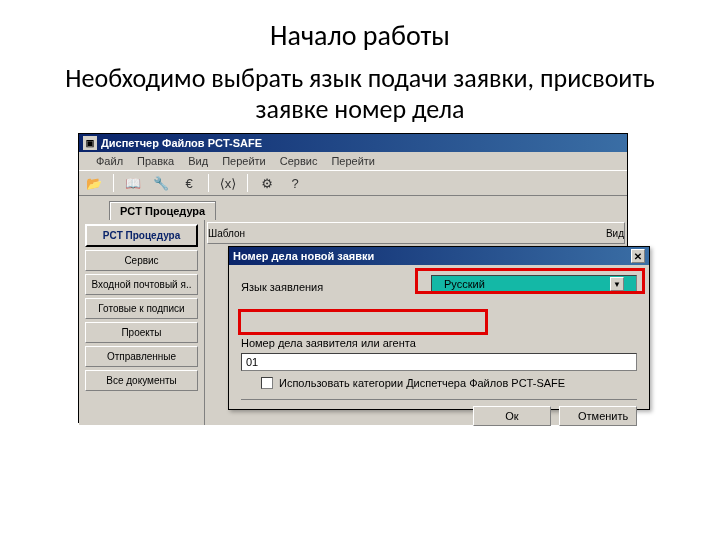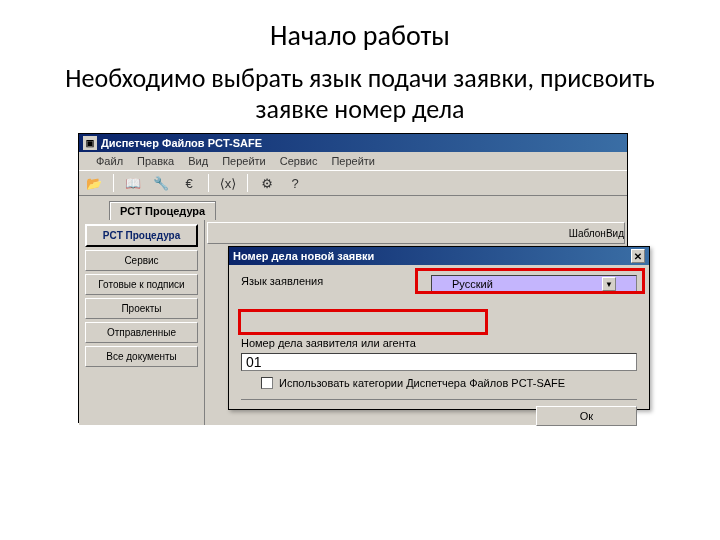--- a/index.html
+++ b/index.html
@@ -15,35 +15,35 @@
   .toolbar { background: #d4d0c8; height: 26px; border-top: 1px solid #fff; border-bottom: 1px solid #808080; display: flex; align-items: center; padding: 0 6px; gap: 10px; }
   .tool-btn { width: 18px; height: 18px; display: flex; align-items: center; justify-content: center; font-size: 13px; color: #333; }
   .tool-sep { width: 1px; height: 18px; background: #808080; border-right: 1px solid #fff; }
   .tab-row { background: #d4d0c8; height: 24px; display: flex; align-items: flex-end; padding-left: 30px; }
   .tab-active { background: #d4d0c8; border: 1px solid #808080; border-bottom: none; padding: 3px 10px; font-size: 11px; font-weight: bold; box-shadow: inset 1px 1px 0 #fff; }
   .content-row { display: flex; height: 205px; }
   .sidebar { width: 125px; background: #d4d0c8; padding: 4px 6px; display: flex; flex-direction: column; gap: 3px; }
   .side-btn { background: #d4d0c8; border: 1px solid #808080; border-top-color: #fff; border-left-color: #fff; font-size: 10px; padding: 4px 4px; text-align: center; white-space: nowrap; overflow: hidden; }
   .side-btn.active { border: 2px solid #000; border-top-color: #fff; border-left-color: #fff; font-weight: bold; color: #0a246a; }
   .main-panel { flex: 1; background: #d4d0c8; border-left: 1px solid #808080; padding: 2px; }
-  .panel-top { height: 22px; border: 1px solid #808080; border-top-color: #fff; border-left-color: #fff; display: flex; align-items: center; justify-content: flex-end; font-size: 10px; background: #d4d0c8; }
+  .panel-top { height: 22px; border: 1px solid #808080; border-top-color: #fff; border-left-color: #fff; display: flex; align-items: center; justify-content: space-between; font-size: 10px; background: #d4d0c8; }
 
   .dialog { position: absolute; top: 113px; left: 150px; width: 422px; height: 164px; background: #d4d0c8; border: 1px solid #000; box-shadow: 2px 2px 4px rgba(0,0,0,0.3); }
   .dlg-titlebar { background: linear-gradient(to right, #0a246a, #3a6ea5); color: #fff; height: 18px; display: flex; align-items: center; padding: 2px 4px; font-size: 11px; font-weight: bold; justify-content: space-between; }
   .dlg-close { background: #d4d0c8; color: #000; width: 14px; height: 14px; display: flex; align-items: center; justify-content: center; font-size: 10px; border: 1px solid #808080; border-top-color: #fff; border-left-color: #fff; }
   .dlg-body { padding: 10px 12px; font-size: 11px; }
-  .dlg-row { display: flex; align-items: flex-start; margin-bottom: 28px; }
+  .dlg-row { display: flex; align-items: flex-end; margin-bottom: 28px; }
   .dlg-label { width: 190px; }
-  .dlg-select { flex: 1; display: flex; align-items: center; background: #c4b5fd; border: 1px solid #808080; height: 18px; padding: 0 20px; border-top-color: #404040; border-left-color: #404040; justify-content: space-between; }
+  .dlg-select { flex: 1; display: flex; align-items: center; background: #14b8a6; border: 1px solid #808080; height: 18px; padding: 0 12px; border-top-color: #404040; border-left-color: #404040; justify-content: space-between; }
   .dlg-select .arrow { width: 14px; height: 14px; background: #d4d0c8; border: 1px solid #808080; border-top-color: #fff; border-left-color: #fff; display: flex; align-items: center; justify-content: center; font-size: 8px; }
-  .dlg-input { width: 100%; background: #fff; border: 1px solid #808080; height: 18px; padding: 0 4px; border-top-color: #404040; border-left-color: #404040; font-size: 14px; }
+  .dlg-input { width: 100%; background: #fff; border: 1px solid #808080; height: 18px; padding: 0 4px; border-top-color: #404040; border-left-color: #404040; font-size: 11px; }
   .dlg-check-row { display: flex; align-items: center; margin: 6px 0 10px 0; padding-left: 20px; }
   .dlg-check { width: 12px; height: 12px; background: #fff; border: 1px solid #808080; border-top-color: #404040; border-left-color: #404040; margin-right: 6px; }
   .dlg-buttons { display: flex; justify-content: flex-end; gap: 8px; border-top: 1px solid #808080; padding-top: 6px; }
-  .dlg-btn { background: #d4d0c8; border: 1px solid #808080; border-top-color: #fff; border-left-color: #fff; font-size: 11px; padding: 3px 18px; text-align: center; width: 101px; }
+  .dlg-btn { background: #d4d0c8; border: 1px solid #808080; border-top-color: #fff; border-left-color: #fff; font-size: 11px; padding: 3px 18px; text-align: center; width: 78px; }
 
   .hl-red { position: absolute; border: 3px solid #e00000; background: transparent; pointer-events: none; }
   .hl1 { top: 135px; left: 337px; width: 230px; height: 26px; }
   .hl2 { top: 176px; left: 160px; width: 250px; height: 26px; }
 </style>
 </head>
 <body>
 
 <div class="slide-title">Начало работы</div>
 <div class="slide-subtitle">Необходимо выбрать язык подачи заявки, присвоить заявке номер дела</div>
@@ -75,20 +75,21 @@
       <span class="tool-btn">⚙</span>
       <span class="tool-btn">?</span>
     </div>
     <div class="tab-row">
       <div class="tab-active">PCT Процедура</div>
     </div>
     <div class="content-row">
       <div class="sidebar">
         <div class="side-btn active">PCT Процедура</div>
         <div class="side-btn">Сервис</div>
+        <div class="side-btn">Входной почтовый я..</div>
         <div class="side-btn">Готовые к подписи</div>
         <div class="side-btn">Проекты</div>
         <div class="side-btn">Отправленные</div>
         <div class="side-btn">Все документы</div>
       </div>
       <div class="main-panel">
         <div class="panel-top">
           <span>Шаблон</span>
           <span>Вид</span>
         </div>
@@ -114,20 +115,21 @@
       </div>
       <div style="margin-bottom:6px;">
         <input class="dlg-input" value="01" style="">
       </div>
       <div class="dlg-check-row">
         <span class="dlg-check"></span>
         <span>Использовать категории Диспетчера Файлов PCT-SAFE</span>
       </div>
       <div class="dlg-buttons">
         <div class="dlg-btn">Ок</div>
+        <div class="dlg-btn">Отменить</div>
       </div>
     </div>
   </div>
 
   <div class="hl-red hl1"></div>
   <div class="hl-red hl2"></div>
 
 </div>
 
 </body></html>

